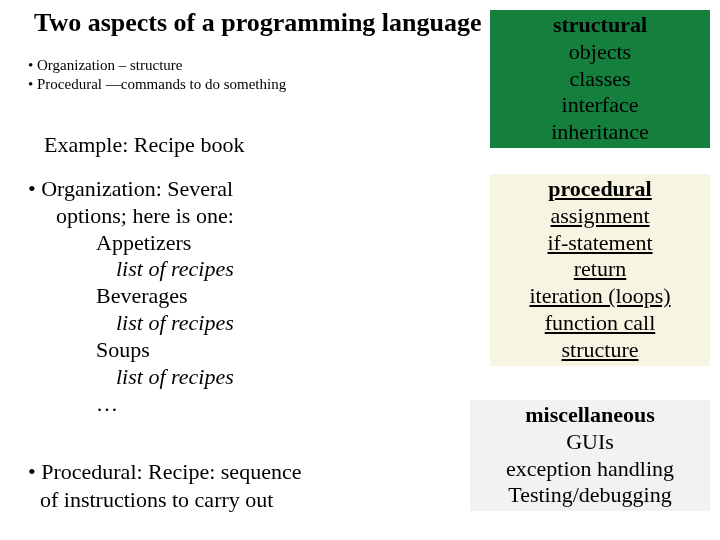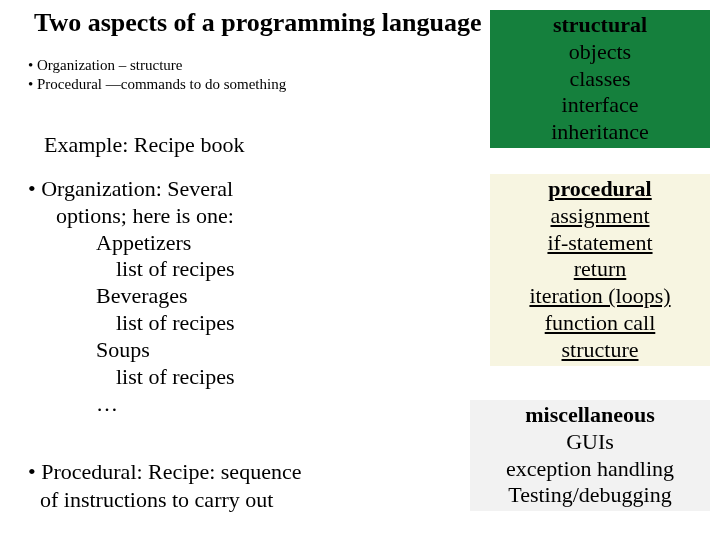--- a/index.html
+++ b/index.html
@@ -39,21 +39,21 @@
   }
   .org-block {
     position: absolute;
     top: 176px;
     left: 28px;
     font-size: 22px;
     line-height: 1.22;
   }
   .org-block .indent1 { margin-left: 28px; }
   .org-block .indent2 { margin-left: 68px; }
-  .org-block .indent3 { margin-left: 88px; }
+  .org-block .indent3 { margin-left: 88px; font-style: italic; }
   .proc-block {
     position: absolute;
     top: 458px;
     left: 28px;
     font-size: 22px;
     line-height: 1.25;
   }
   .proc-block .indent1 { margin-left: 12px; }
   .box {
     text-align: center;

